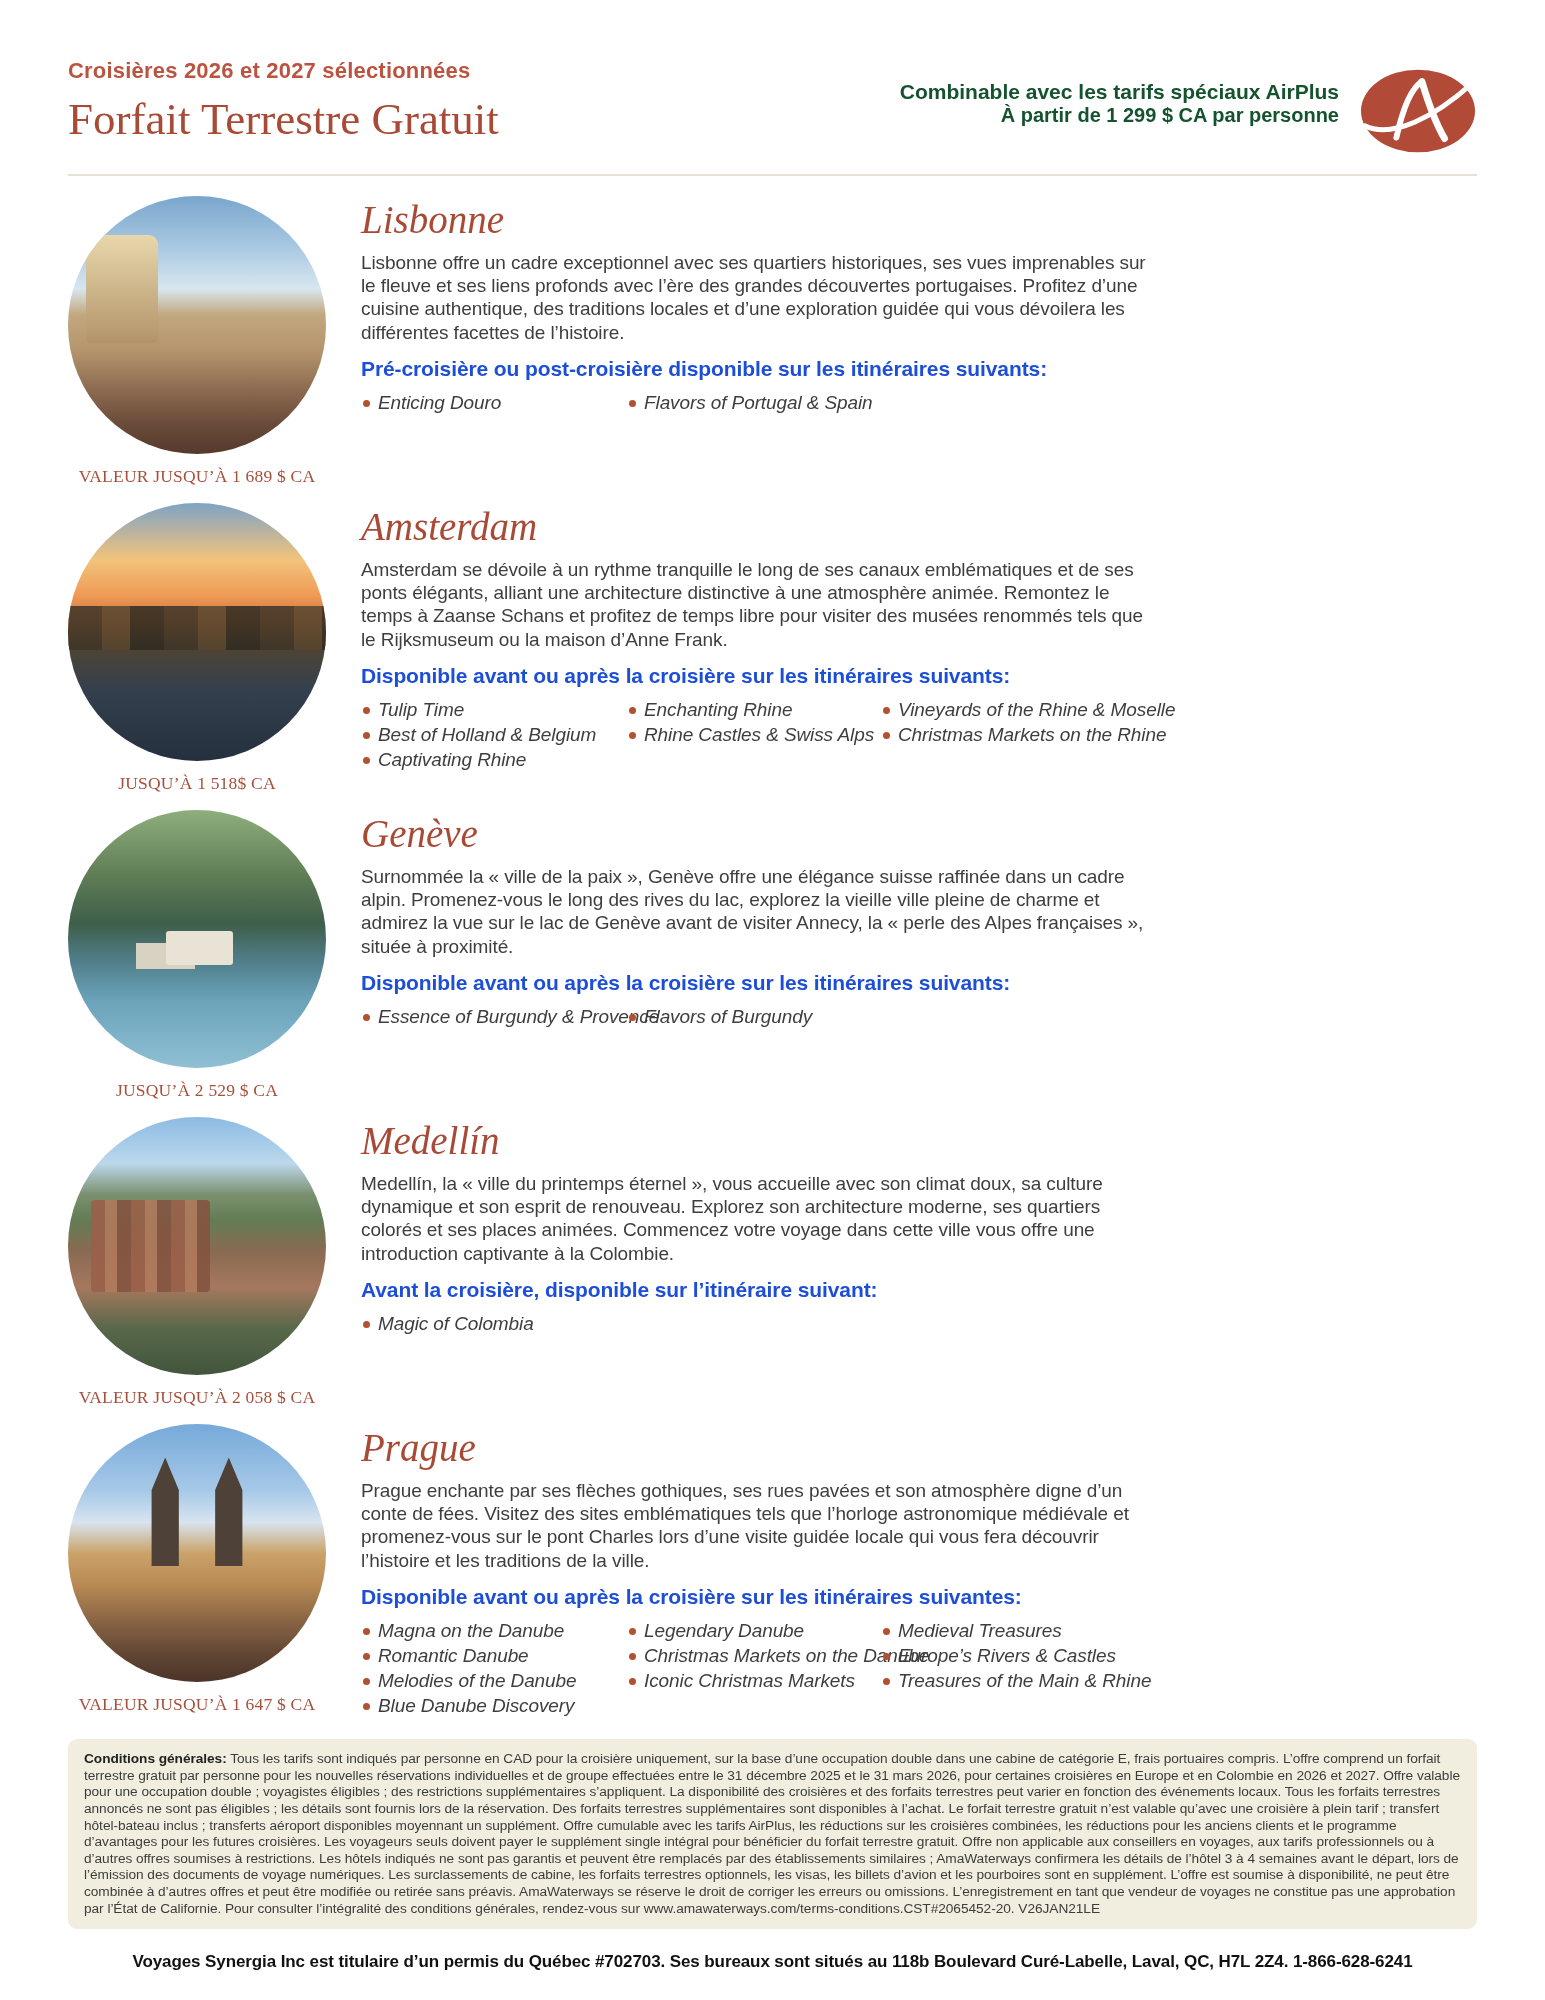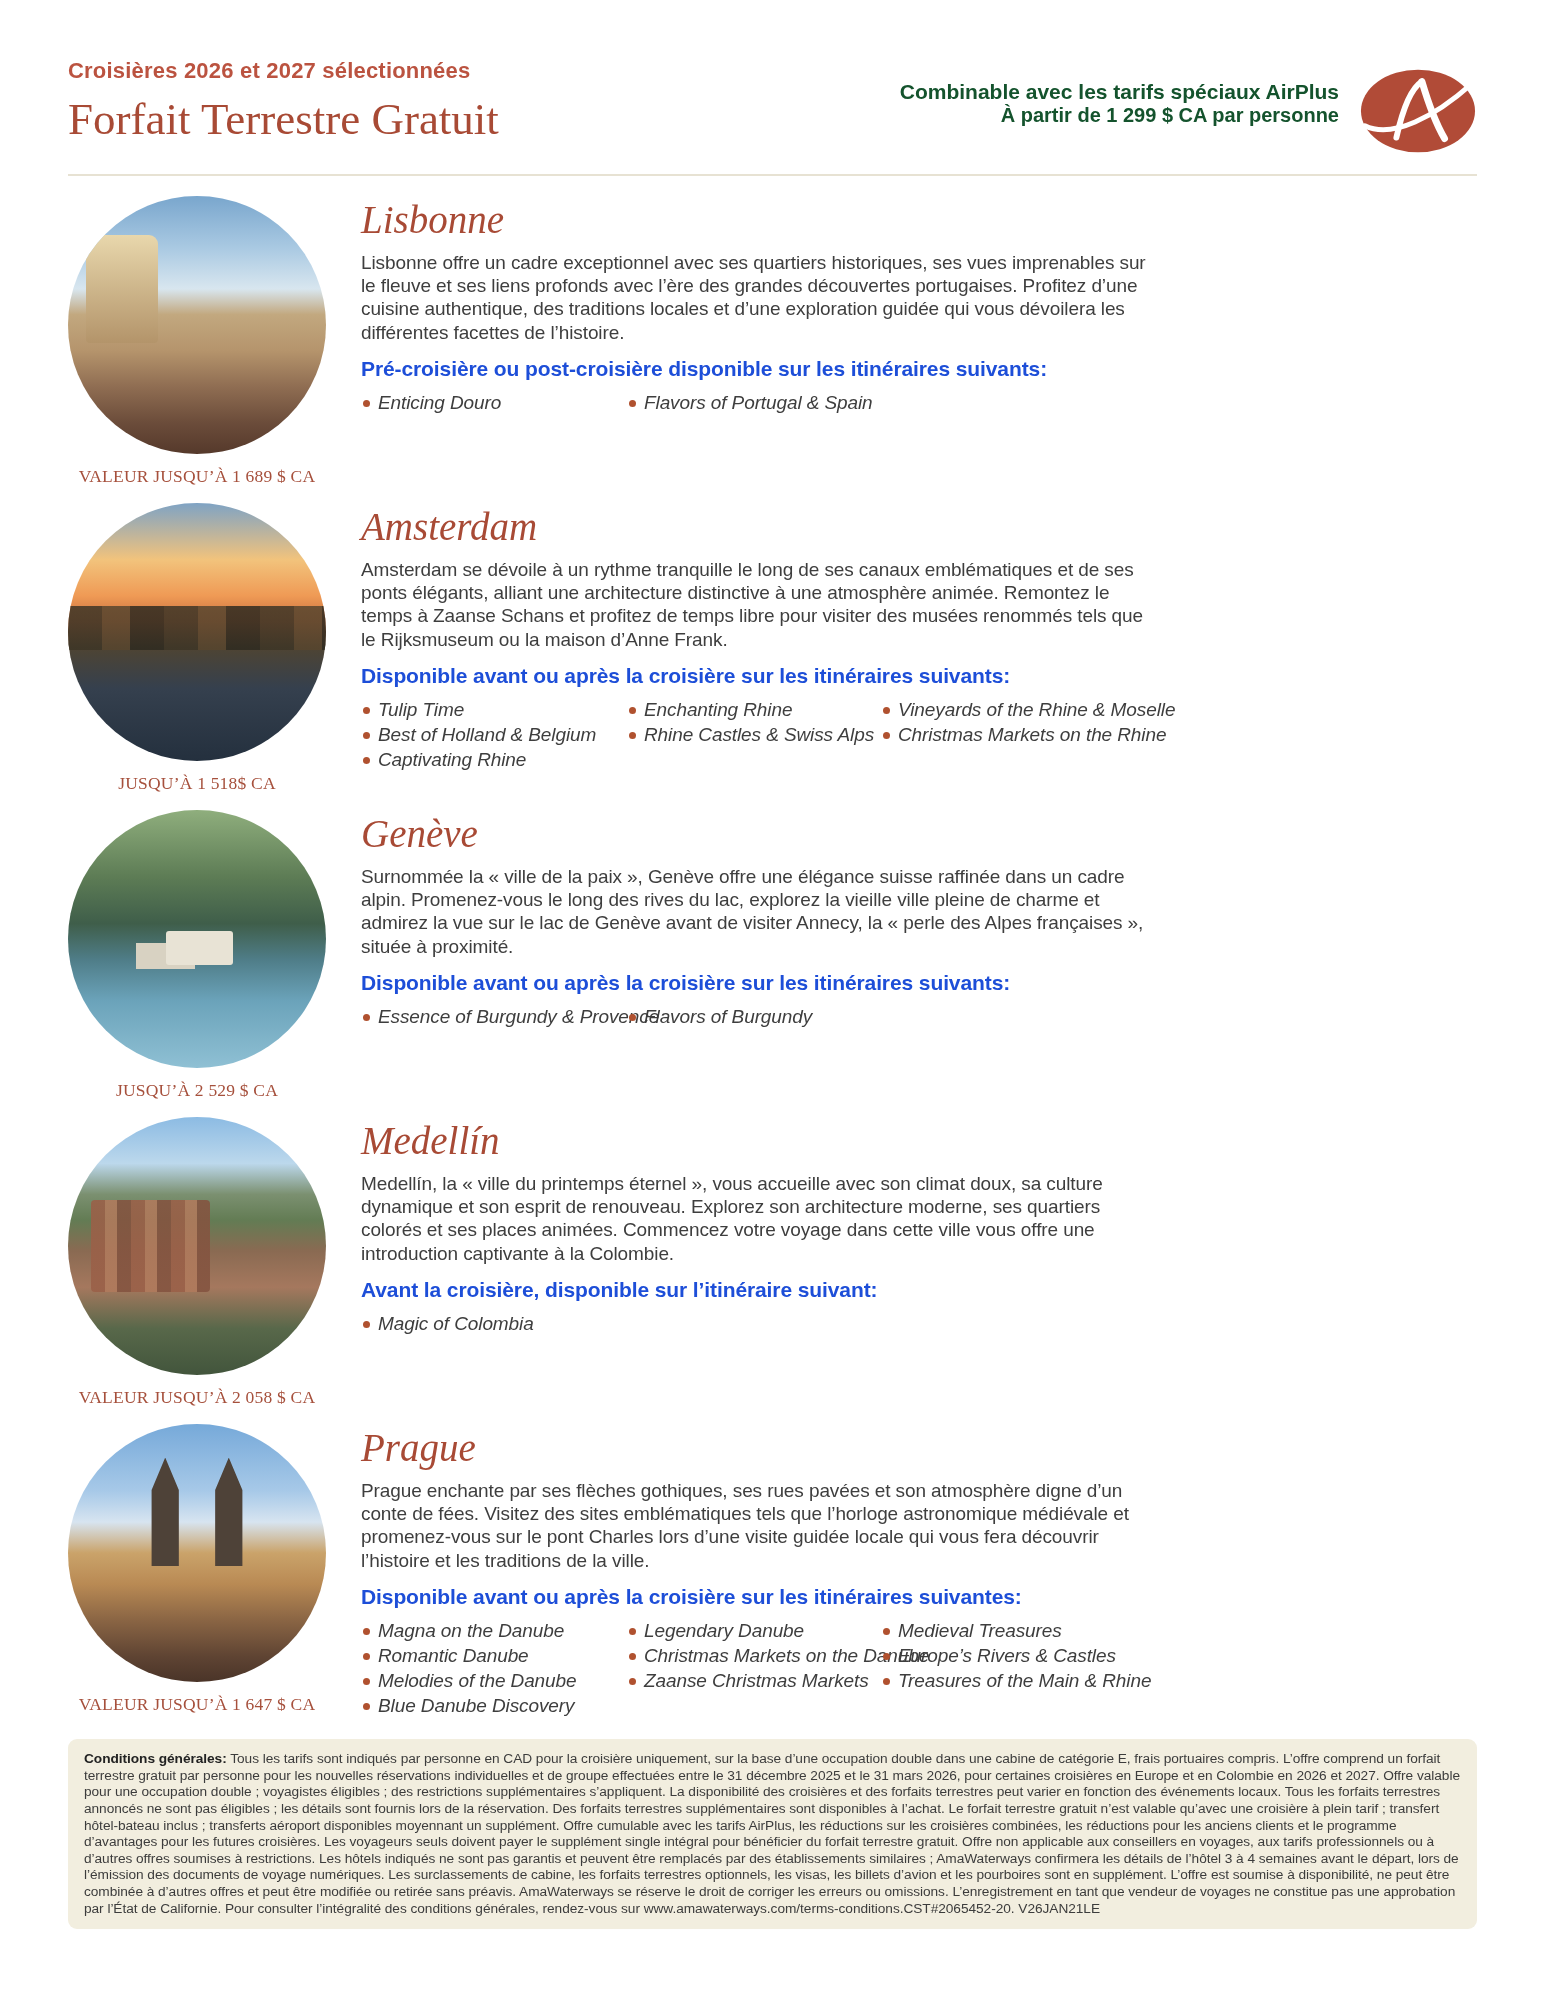--- a/index.html
+++ b/index.html
@@ -196,30 +196,31 @@
         <div class="columns">
             <ul class="itins col-0">
               <li>Magna on the Danube</li>
               <li>Romantic Danube</li>
               <li>Melodies of the Danube</li>
               <li>Blue Danube Discovery</li>
             </ul>
             <ul class="itins col-1">
               <li>Legendary Danube</li>
               <li>Christmas Markets on the Danube</li>
-              <li>Zaanse Christmas Markets</li>
+              <li>Iconic Christmas Markets</li>
             </ul>
             <ul class="itins col-2">
               <li>Medieval Treasures</li>
               <li>Europe’s Rivers &amp; Castles</li>
               <li>Treasures of the Main &amp; Rhine</li>
             </ul>
           </div>
       </div>
     </div>
   </div>
 
   <div class="conditions">
     <span class="cond-label">Conditions générales:</span><span> Tous les tarifs sont indiqués par personne en CAD pour la croisière uniquement, sur la base d’une occupation double dans une cabine de catégorie E, frais portuaires compris. L’offre comprend un forfait terrestre gratuit par personne pour les nouvelles réservations individuelles et de groupe effectuées entre le 31 décembre 2025 et le 31 mars 2026, pour certaines croisières en Europe et en Colombie en 2026 et 2027. Offre valable pour une occupation double ; voyagistes éligibles ; des restrictions supplémentaires s’appliquent. La disponibilité des croisières et des forfaits terrestres peut varier en fonction des événements locaux. Tous les forfaits terrestres annoncés ne sont pas éligibles ; les détails sont fournis lors de la réservation. Des forfaits terrestres supplémentaires sont disponibles à l’achat. Le forfait terrestre gratuit n’est valable qu’avec une croisière à plein tarif ; transfert hôtel-bateau inclus ; transferts aéroport disponibles moyennant un supplément. Offre cumulable avec les tarifs AirPlus, les réductions sur les croisières combinées, les réductions pour les anciens clients et le programme d’avantages pour les futures croisières. Les voyageurs seuls doivent payer le supplément single intégral pour bénéficier du forfait terrestre gratuit. Offre non applicable aux conseillers en voyages, aux tarifs professionnels ou à d’autres offres soumises à restrictions. Les hôtels indiqués ne sont pas garantis et peuvent être remplacés par des établissements similaires ; AmaWaterways confirmera les détails de l’hôtel 3 à 4 semaines avant le départ, lors de l’émission des documents de voyage numériques. Les surclassements de cabine, les forfaits terrestres optionnels, les visas, les billets d’avion et les pourboires sont en supplément. L’offre est soumise à disponibilité, ne peut être combinée à d’autres offres et peut être modifiée ou retirée sans préavis. AmaWaterways se réserve le droit de corriger les erreurs ou omissions. L’enregistrement en tant que vendeur de voyages ne constitue pas une approbation par l’État de Californie. Pour consulter l’intégralité des conditions générales, rendez-vous sur www.amawaterways.com/terms-conditions.CST#2065452-20. V26JAN21LE</span>
   </div>
 
+  <div class="footer">Voyages Synergia Inc est titulaire d’un permis du Québec #702703. Ses bureaux sont situés au 118b Boulevard Curé-Labelle, Laval, QC, H7L 2Z4. 1-866-628-6241</div>
 
 </div>
 
 </body></html>

